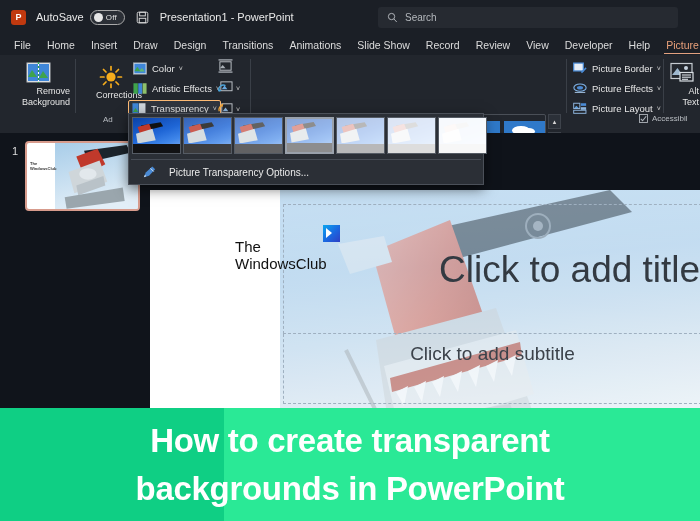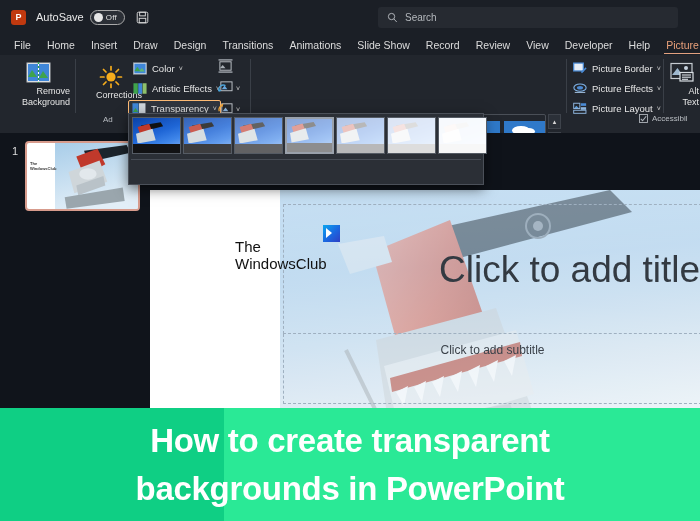--- a/index.html
+++ b/index.html
@@ -255,21 +255,21 @@
   .ph-title span {
     font-size: 37px; color: #333a42; font-weight: 400;
     margin-left: 155px; white-space: nowrap; line-height: 1;
   }
   .ph-sub {
     position: absolute; left: 133px; top: 144px; right: -2px; height: 70px;
     border: 1px dashed #9fb0c0; border-top: none;
     display: flex; justify-content: center; z-index: 5;
   }
   .ph-sub span {
-    font-size: 12px; color: #3b424a; margin-top: 9px; white-space: nowrap;
+    font-size: 19px; color: #3b424a; margin-top: 9px; white-space: nowrap;
   }
 
   
   .banner {
     position: absolute; left: 0; bottom: 0; width: 700px; height: 113px;
     background: #2ae996; overflow: hidden;
   }
   .banner .bl {
     position: absolute; left: 0; top: 0; width: 224px; height: 113px;
     background: #0fcf84;
@@ -293,20 +293,21 @@
       <div class="knob"></div>
       <div class="tlabel">Off</div>
     </div>
     <div class="save-icon">
       <svg width="13" height="13" viewBox="0 0 16 16">
         <rect x="1.5" y="1.5" width="13" height="13" rx="1.5" fill="none" stroke="#d8d8d8" stroke-width="1.2"></rect>
         <rect x="4.5" y="1.5" width="7" height="4.5" fill="none" stroke="#d8d8d8" stroke-width="1.2"></rect>
         <rect x="4" y="9" width="8" height="5.5" fill="none" stroke="#d8d8d8" stroke-width="1.2"></rect>
       </svg>
     </div>
+    <div class="doc-title">Presentation1  -  PowerPoint</div>
 
     <div class="searchbox">
       <div class="mag">
         <svg width="11" height="11" viewBox="0 0 16 16">
           <circle cx="6.6" cy="6.6" r="4.6" fill="none" stroke="#c8ccd1" stroke-width="1.2"></circle>
           <line x1="10.1" y1="10.1" x2="14.2" y2="14.6" stroke="#c8ccd1" stroke-width="1.2"></line>
         </svg>
       </div>
       <div class="sp">Search</div>
     </div>
@@ -719,20 +720,30 @@
           <path d="M6 4 L30 0 L33 5 L9 11 Z" fill="#111"></path>
           <path d="M2 6 L16 2 L20 12 L6 18 Z" fill="#c0392b"></path>
           <path d="M0 14 L20 8 L24 22 L2 26 Z" fill="#cfd6da"></path>
         </svg>
         <div class="veil" style="opacity:0.97"></div>
       </div>
     </div>
 
     <div class="tsep"></div>
 
+    <div class="topt">
+      <span class="oi">
+        <svg width="15" height="15" viewBox="0 0 16 16">
+          <path d="M2 13 L4 8 L11 1.5 L14 4.5 L7.5 11.5 Z" fill="#4a8ad4"></path>
+          <path d="M2 13 L4.5 12 L3.2 10.5 Z" fill="#dfe6ec"></path>
+          <line x1="9" y1="3.5" x2="12.5" y2="7" stroke="#dfe6ec" stroke-width="1"></line>
+        </svg>
+      </span>
+      <span class="ol">Picture Transparency Options...</span>
+    </div>
   </div>
 
   <div class="banner">
     <div class="bl"></div>
     <div class="btext">
       <div>How to create transparent</div>
       <div>backgrounds in PowerPoint</div>
     </div>
   </div>
 

